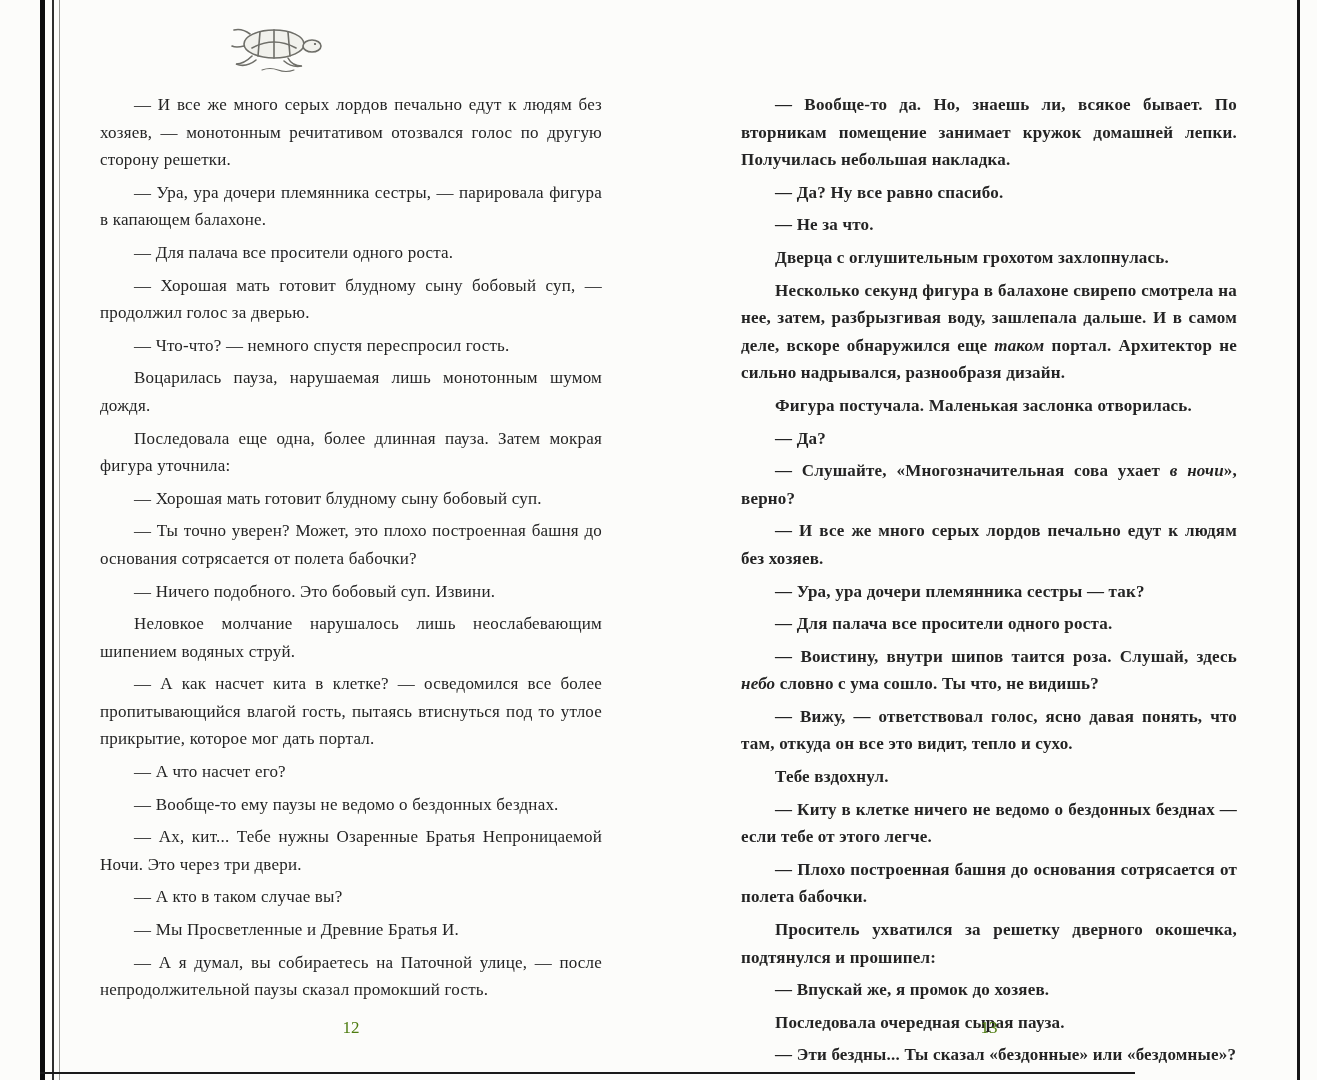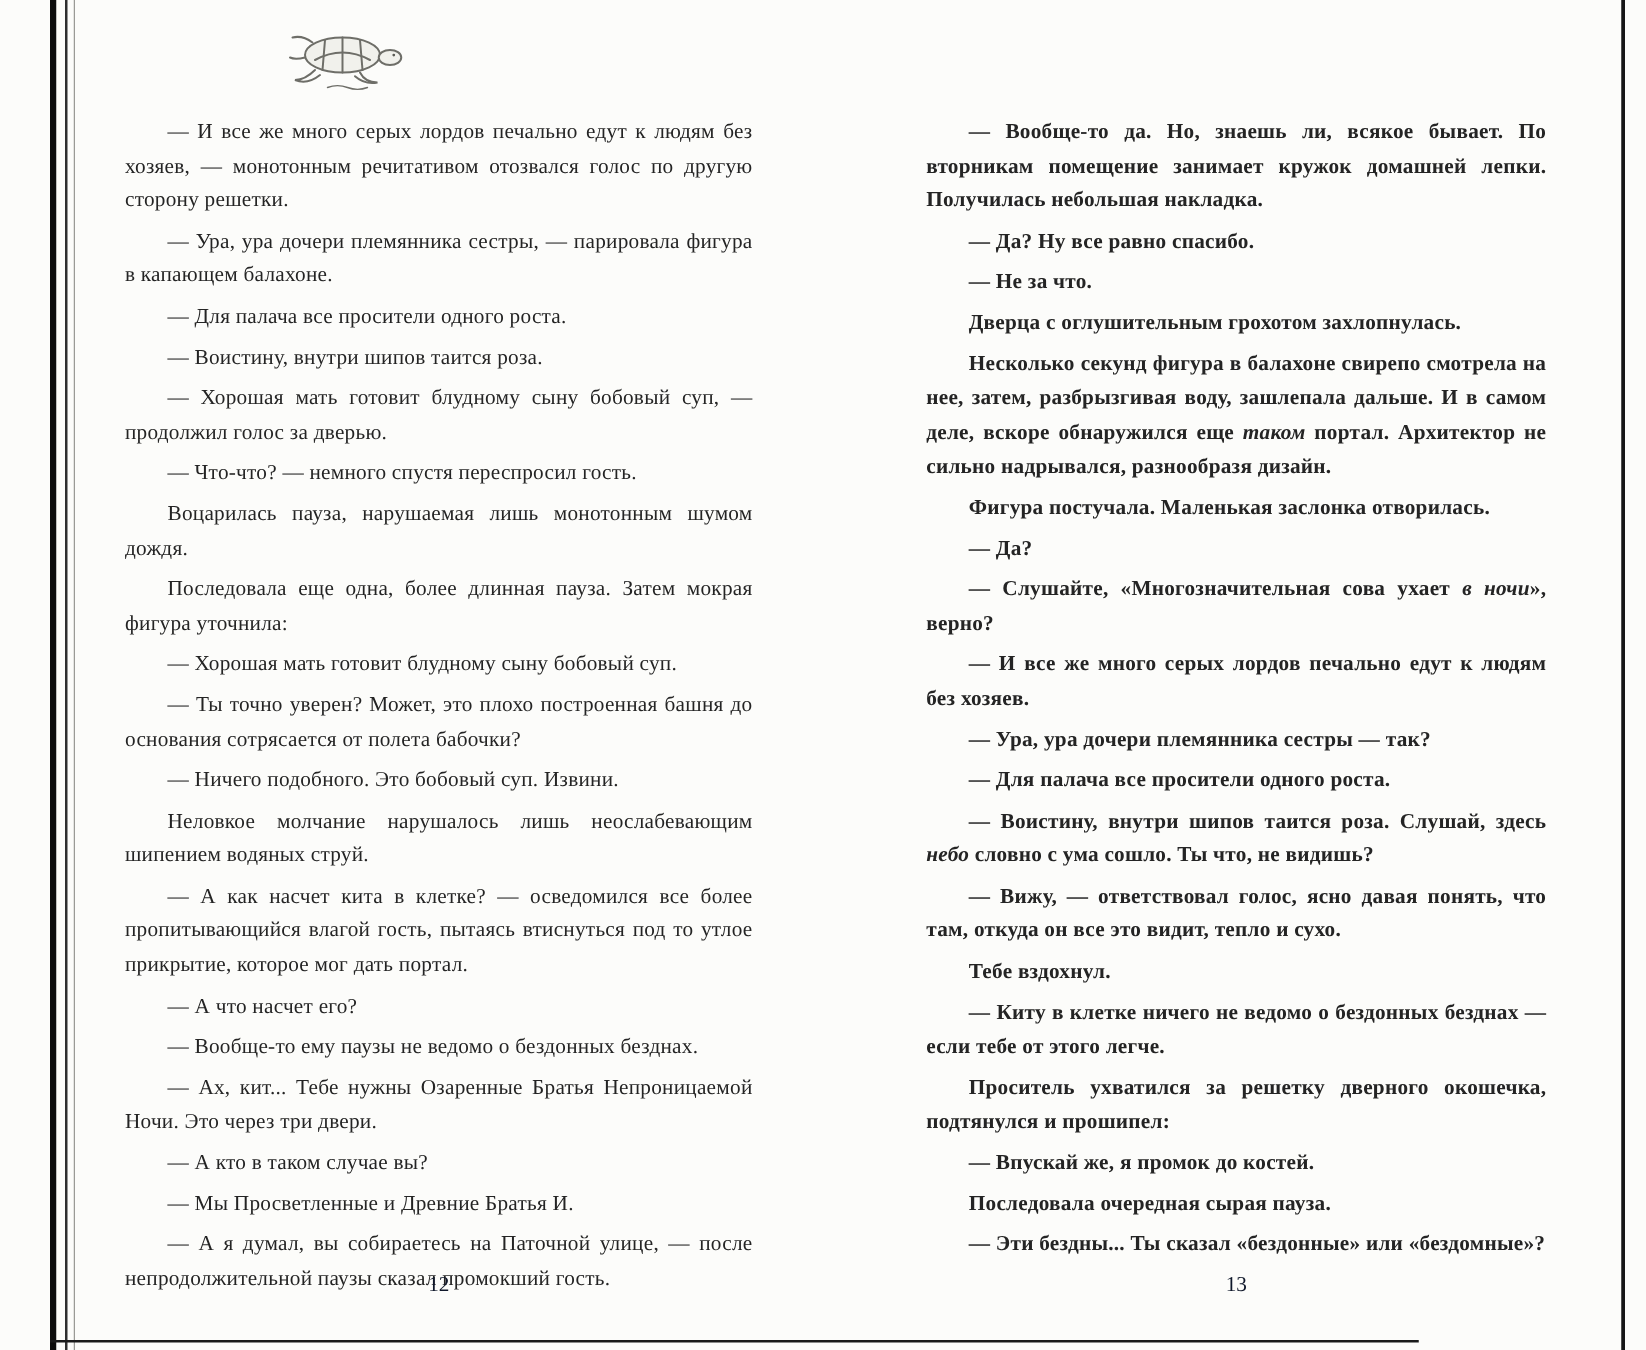--- a/index.html
+++ b/index.html
@@ -40,21 +40,21 @@
   .para {
     margin: 5px;
     text-indent: 34px;
   }
   .para i { font-style: italic; }
   .pageno {
     position: absolute;
     top: 1018px;
     text-align: center;
     font-size: 17px;
-    color: #0f172a;
+    color: #4d7c0f;
   }
   .pageno.left  { left: 95px;  width: 512px; }
   .pageno.right { left: 736px; width: 506px; }
   .turtle {
     position: absolute;
     left: 222px;
     top: 20px;
     width: 110px;
     height: 56px;
   }
@@ -87,21 +87,20 @@
       <path d="M22 26 Q14 28 10 26"></path>
 
       <path d="M40 50 Q48 47 56 50 Q64 53 72 50" stroke-width="1.1"></path>
     </g>
   </svg>
 
   <div class="col left">
       <p class="para"><span>— И все же много серых лордов печально едут к людям без хозяев, — монотонным речитативом отозвался голос по другую сторону решетки.</span></p>
       <p class="para"><span>— Ура, ура дочери племянника сестры, — парировала фигура в капающем балахоне.</span></p>
       <p class="para"><span>— Для палача все просители одного роста.</span></p>
-      <p class="para"><span>— Воистину, внутри шипов таится роза.</span></p>
       <p class="para"><span>— Хорошая мать готовит блудному сыну бобовый суп, — продолжил голос за дверью.</span></p>
       <p class="para"><span>— Что-что? — немного спустя переспросил гость.</span></p>
       <p class="para"><span>Воцарилась пауза, нарушаемая лишь монотонным шумом дождя.</span></p>
       <p class="para"><span>Последовала еще одна, более длинная пауза. Затем мокрая фигура уточнила:</span></p>
       <p class="para"><span>— Хорошая мать готовит блудному сыну бобовый суп.</span></p>
       <p class="para"><span>— Ты точно уверен? Может, это плохо построенная башня до основания сотрясается от полета бабочки?</span></p>
       <p class="para"><span>— Ничего подобного. Это бобовый суп. Извини.</span></p>
       <p class="para"><span>Неловкое молчание нарушалось лишь неослабевающим шипением водяных струй.</span></p>
       <p class="para"><span>— А как насчет кита в клетке? — осведомился все более пропитывающийся влагой гость, пытаясь втиснуться под то утлое прикрытие, которое мог дать портал.</span></p>
       <p class="para"><span>— А что насчет его?</span></p>
@@ -122,20 +121,21 @@
       <p class="para"><span>Фигура постучала. Маленькая заслонка отворилась.</span></p>
       <p class="para"><span>— Да?</span></p>
       <p class="para"><span>— Слушайте, «Многозначительная сова ухает </span><i>в ночи</i><span>», верно?</span></p>
       <p class="para"><span>— И все же много серых лордов печально едут к людям без хозяев.</span></p>
       <p class="para"><span>— Ура, ура дочери племянника сестры — так?</span></p>
       <p class="para"><span>— Для палача все просители одного роста.</span></p>
       <p class="para"><span>— Воистину, внутри шипов таится роза. Слушай, здесь </span><i>небо</i><span> словно с ума сошло. Ты что, не видишь?</span></p>
       <p class="para"><span>— Вижу, — ответствовал голос, ясно давая понять, что там, откуда он все это видит, тепло и сухо.</span></p>
       <p class="para"><span>Тебе вздохнул.</span></p>
       <p class="para"><span>— Киту в клетке ничего не ведомо о бездонных безднах — если тебе от этого легче.</span></p>
+      <p class="para"><span>— Плохо построенная башня до основания сотрясается от полета бабочки.</span></p>
       <p class="para"><span>Проситель ухватился за решетку дверного окошечка, подтянулся и прошипел:</span></p>
-      <p class="para"><span>— Впускай же, я промок до костей.</span></p>
+      <p class="para"><span>— Впускай же, я промок до хозяев.</span></p>
       <p class="para"><span>Последовала очередная сырая пауза.</span></p>
       <p class="para"><span>— Эти бездны... Ты сказал «бездонные» или «бездомные»?</span></p>
     </div>
   <div class="pageno right">13</div>
 
 </div>
 
 </body></html>

